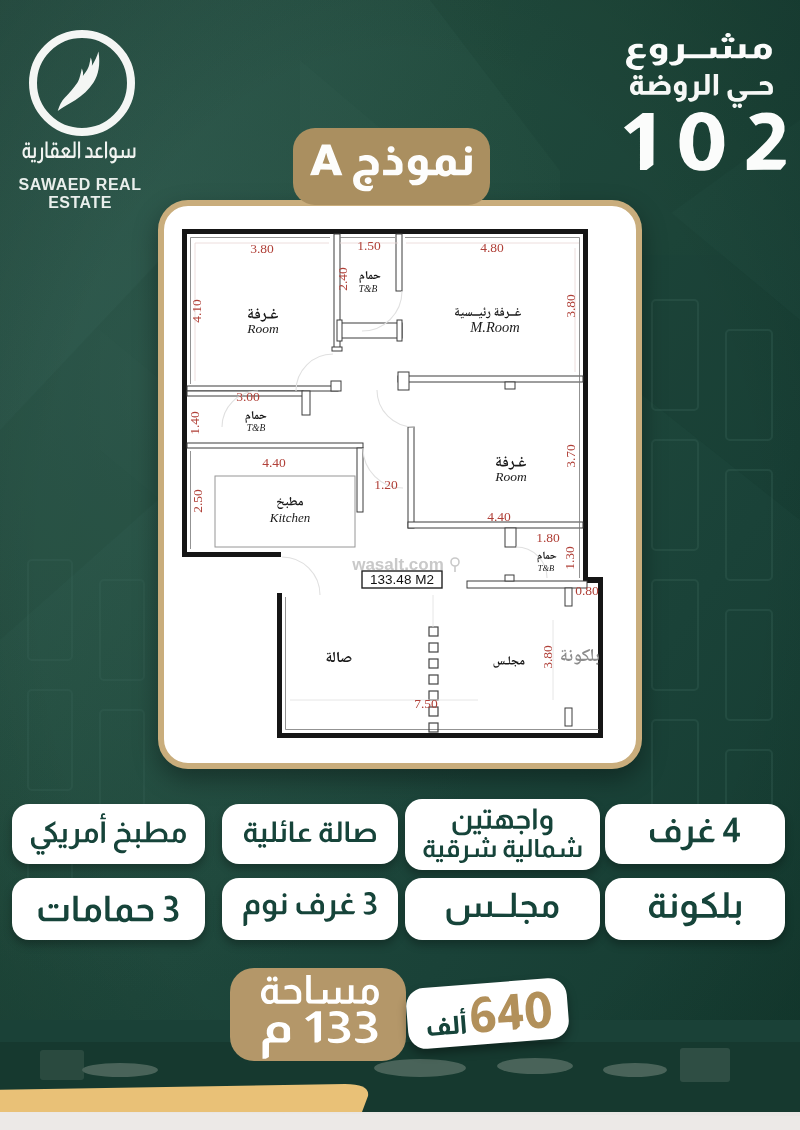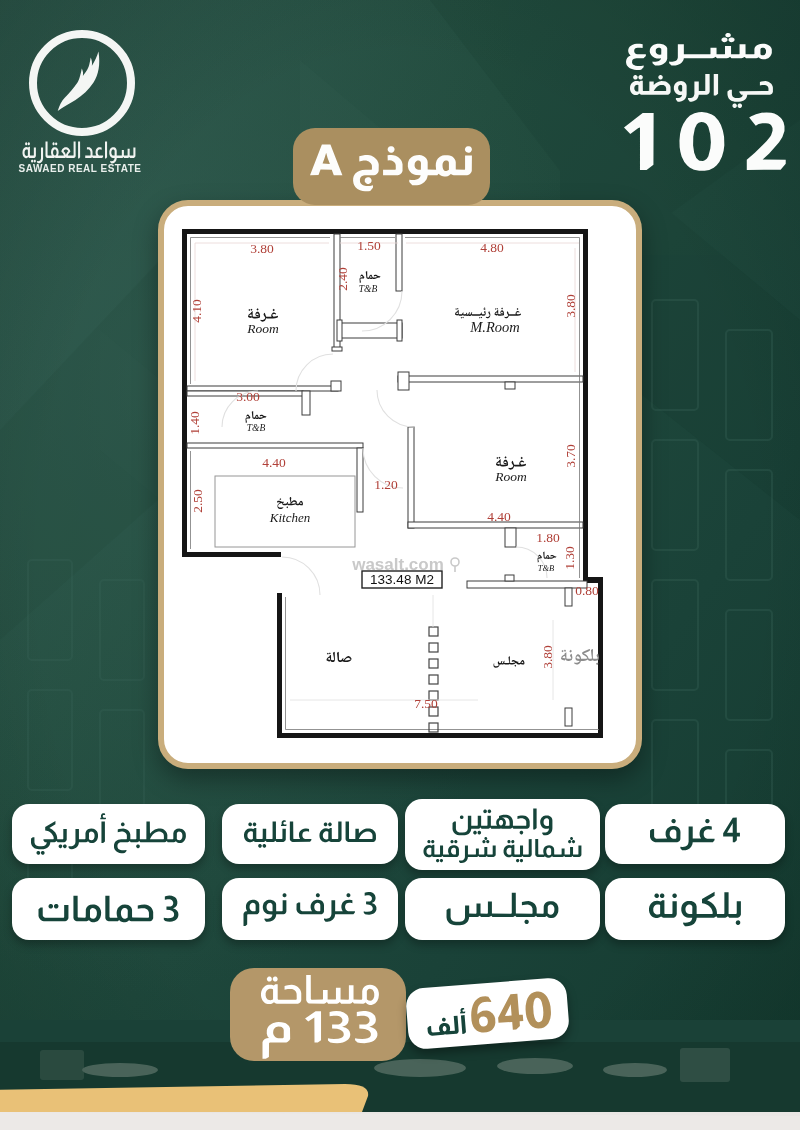--- a/index.html
+++ b/index.html
@@ -81,21 +81,21 @@
 </g>
 <g fill="#f4f6f4">
 <path d="M 47.7 101 C 49.5 95.5 51.5 91 54.5 88 C 59 83.5 63.5 78.5 67.5 72.5 C 69.5 69.5 70.9 63 71.8 58.5 C 73.1 61.5 73.3 63 72.9 66 C 75.7 62 77.8 60 79.3 54.5 C 79.9 52.3 80.3 50 80.7 47.5 C 81.9 50.5 82.3 52.5 81.9 55.8 C 84.5 51.5 87 46.5 88.5 41.5 C 90.5 55 88.5 64.5 83.5 72.5 C 79 79.5 72.5 85.5 65.5 90 C 59.5 93.8 52.5 97.5 47.7 101 Z"></path>
 </g>
 </svg>
 <svg class="abs" style="left:2px;top:141px" width="155" height="24" viewBox="0 0 155 24">
 <g>
         <path transform="translate(20.5 0.5) scale(0.1723 0.2296)" d="M69.2 79.2 67.2 80.2 65.5 82.2 64.8 84.5 65.0 87.5 67.5 90.8 69.8 91.8 72.5 91.8 74.8 90.8 76.5 89.0 77.5 86.2 77.2 83.5 76.2 81.5 74.8 80.0 71.8 79.0ZM54.0 79.2 52.0 80.2 50.5 82.0 49.5 85.0 49.8 87.2 50.8 89.2 52.2 90.8 54.5 91.8 57.2 91.8 59.5 90.8 61.2 89.0 62.2 86.8 62.0 83.2 61.2 81.8 59.0 79.8 56.5 79.0ZM119.5 25.8 107.5 25.8 107.5 71.2 106.8 75.0 105.2 78.5 103.5 80.8 101.5 82.5 98.8 84.0 92.0 85.5 83.8 85.0 83.8 89.2 88.8 95.2 96.0 95.2 99.5 94.8 103.5 93.5 107.8 91.5 113.8 86.8 116.8 82.5 117.8 80.2 119.5 72.8ZM504.0 42.8 503.8 51.5 504.8 56.5 507.5 62.2 511.2 66.5 514.0 68.5 519.2 70.8 523.5 71.5 534.5 71.8 534.0 75.0 532.5 78.5 530.2 81.2 527.0 83.5 523.5 84.8 518.0 85.5 509.0 84.8 509.0 89.0 514.0 95.2 519.0 95.5 527.5 94.5 533.2 92.5 537.8 89.8 541.5 86.2 543.8 83.0 546.0 77.2 547.0 71.5 579.5 71.5 583.5 70.0 586.2 67.5 586.8 67.5 590.2 71.5 613.0 71.5 617.0 70.0 619.8 67.5 620.5 67.8 623.8 71.5 646.0 71.5 650.0 70.2 652.8 68.0 654.8 64.8 655.5 61.5 655.5 25.8 643.5 25.8 643.5 59.5 643.0 60.8 641.8 61.5 622.0 61.2 622.0 31.5 610.0 31.5 610.0 60.0 608.2 61.5 588.5 61.2 588.5 37.2 576.5 37.2 576.5 60.0 575.5 61.2 546.8 61.2 546.8 39.8 546.0 36.5 543.5 31.8 540.2 28.5 536.8 26.5 532.2 25.0 528.2 24.5 522.8 24.8 518.2 25.8 513.5 28.0 510.5 30.2 507.0 34.5 505.0 38.8ZM523.0 35.0 525.5 34.5 529.8 35.0 532.2 36.5 534.2 39.2 534.8 40.8 534.5 61.5 526.0 61.5 523.0 60.8 520.0 59.0 516.8 54.8 515.5 49.5 516.0 43.2 518.5 38.2 520.2 36.5ZM364.0 71.5 397.8 71.5 400.8 70.5 404.2 67.5 405.5 68.2 408.0 71.5 462.8 71.5 467.8 65.5 467.8 61.5 446.5 61.5 443.8 60.8 440.8 59.0 438.0 55.8 436.5 52.2 436.0 49.0 436.2 44.5 437.2 41.0 439.2 38.0 442.2 35.8 446.2 34.5 448.8 34.2 454.0 34.5 459.5 35.5 459.2 26.0 450.2 24.5 442.5 25.0 437.2 26.5 434.2 28.0 429.5 31.8 427.0 35.0 425.2 38.8 424.0 45.8 424.2 50.8 425.0 54.2 427.0 59.0 428.8 61.2 406.5 61.2 406.5 44.5 404.8 38.2 401.5 33.0 398.5 30.0 395.2 27.8 389.8 25.5 383.5 24.5 375.8 24.8 374.0 25.2 374.0 34.5 381.0 34.2 385.5 35.2 389.5 37.5 393.0 41.8 394.2 45.0 394.8 48.5 394.8 59.2 394.5 60.2 393.0 61.5 364.0 61.5ZM2.2 37.2 1.0 40.5 0.0 45.8 0.0 51.8 1.0 57.0 3.2 62.2 5.5 65.5 9.2 69.0 13.5 71.2 18.8 72.5 23.5 72.5 28.2 71.2 34.0 68.0 37.2 70.5 40.8 71.5 68.5 71.5 71.2 70.8 74.2 68.8 76.2 66.2 77.0 64.5 77.8 61.0 77.8 25.8 65.8 25.8 65.8 59.5 64.0 61.5 44.8 61.5 43.2 60.0 43.2 23.0 37.2 23.0 33.0 26.2 27.5 24.5 22.8 24.0 15.8 25.0 11.8 26.8 7.8 29.8 5.0 32.8ZM22.0 34.5 27.0 34.5 30.8 35.5 31.2 36.0 31.2 60.8 28.8 62.0 25.0 62.8 20.8 62.5 17.0 60.8 13.5 56.8 12.0 52.0 12.0 45.8 12.8 42.8 14.0 40.2 17.8 36.2ZM193.2 4.0 191.5 5.0 189.8 7.0 189.0 9.8 189.2 12.0 191.5 15.2 193.5 16.2 197.2 16.2 199.5 15.0 201.0 13.2 201.8 11.2 201.5 8.0 200.8 6.5 197.5 4.0ZM179.0 3.8 176.8 4.8 174.8 6.8 174.0 8.5 174.0 11.8 174.8 13.5 177.2 15.8 180.0 16.5 182.0 16.2 184.0 15.2 185.5 13.8 186.5 11.5 186.5 8.8 185.5 6.5 183.8 4.8 181.5 3.8ZM35.5 3.8 33.2 4.8 31.5 6.5 30.5 9.0 30.5 11.2 31.2 13.2 33.0 15.2 35.0 16.2 38.5 16.2 40.2 15.5 42.2 13.5 43.2 10.5 43.0 8.5 41.8 6.0 40.0 4.5 38.0 3.8ZM20.2 3.8 18.0 4.8 15.8 7.2 15.2 8.8 15.2 11.5 16.2 13.8 19.0 16.0 21.2 16.5 23.5 16.2 26.0 14.8 27.5 12.8 28.0 10.8 27.8 8.2 26.8 6.2 24.8 4.5 22.8 3.8ZM479.0 0.0 479.0 74.0 485.0 74.0 491.0 69.0 490.8 0.0ZM322.5 0.0 322.5 74.0 328.5 74.0 334.5 69.0 334.2 0.0ZM133.5 0.2 133.5 61.2 134.0 64.0 135.0 66.2 137.8 69.2 140.8 71.0 143.0 71.5 181.2 71.5 188.0 70.2 190.0 71.0 194.0 71.5 247.8 71.5 249.5 70.8 251.5 69.0 252.2 69.0 253.8 70.5 256.0 71.5 299.2 71.5 303.8 69.8 306.5 67.0 307.8 64.8 308.5 61.8 308.2 0.0 296.5 0.2 296.5 59.8 294.8 61.5 263.0 61.0 264.8 57.0 267.5 53.2 272.2 48.8 276.5 46.2 278.0 43.0 274.8 36.5 273.2 34.5 268.8 30.2 265.8 28.2 261.0 26.0 257.5 25.0 252.5 24.5 244.5 25.5 241.0 26.8 234.5 30.5 230.5 34.2 228.2 37.2 225.5 43.0 227.0 46.2 230.8 48.2 236.0 53.2 239.8 59.0 240.2 61.5 205.2 61.2 208.0 56.5 209.5 50.8 209.5 43.2 208.0 37.5 204.8 32.2 200.8 28.5 196.2 26.0 189.0 24.5 182.2 25.0 178.8 26.0 175.8 27.5 171.2 31.2 168.5 35.0 166.0 41.5 165.5 48.5 167.0 56.0 170.0 61.2 147.5 61.5 145.8 60.0 145.5 59.2 145.5 0.0ZM254.8 34.8 257.5 35.5 260.5 37.0 264.2 40.5 265.2 42.0 265.0 42.8 261.8 44.8 258.0 48.5 254.5 53.2 251.8 58.8 249.2 53.8 246.2 49.5 242.0 45.0 238.5 42.8 238.2 42.0 242.2 37.5 245.0 36.0 249.5 34.8ZM186.2 34.5 191.0 35.0 192.8 36.0 195.0 38.2 197.0 42.2 197.8 47.2 197.0 53.2 194.8 57.5 192.0 60.0 190.0 61.0 187.5 61.5 183.5 60.2 180.8 58.0 178.5 54.2 177.5 50.2 177.5 45.2 179.0 40.0 181.8 36.5 184.2 35.0Z" fill="#f1f4f1" fill-rule="evenodd"></path>
       </g>
 </svg>
-<div class="abs" style="left:5px;top:163px;width:150px;text-align:center;font-size:10px;font-weight:bold;color:#e9efec;letter-spacing:0.5px;">SAWAED REAL ESTATE</div>
+<div class="abs" style="left:5px;top:176px;width:150px;text-align:center;font-size:16px;font-weight:bold;color:#e9efec;letter-spacing:0.5px;">SAWAED REAL ESTATE</div>
 
 <svg class="abs" style="left:0px;top:0px" width="800" height="200" viewBox="0 0 800 200">
 <g>
         <path transform="translate(626.0 33.0) scale(0.3957 0.3083)" d="M368.5 52.8 367.0 47.8 364.2 43.0 361.5 40.2 358.2 38.0 353.5 36.0 349.8 35.2 345.5 35.0 339.2 35.8 335.2 37.0 330.8 39.8 327.8 43.0 326.0 46.0 325.0 49.0 324.5 52.8 324.5 68.5 323.8 69.2 302.2 69.0 302.0 36.2 287.0 36.2 287.0 67.8 286.0 69.2 265.5 69.0 265.5 42.0 250.2 42.0 250.2 68.0 249.2 69.2 228.8 69.0 228.8 47.8 213.5 47.8 213.5 68.2 212.8 69.2 146.2 69.0 146.2 36.2 131.0 36.2 131.0 79.8 130.0 84.2 128.0 88.0 125.0 90.8 122.5 92.0 117.2 93.2 111.8 93.2 109.0 92.8 109.0 97.8 115.0 105.5 121.2 105.8 125.0 105.2 130.0 103.8 134.5 101.5 137.2 99.5 141.0 95.8 144.2 90.2 145.8 85.5 146.0 82.5 146.5 82.0 218.2 82.0 223.0 80.2 226.2 77.2 230.0 82.0 255.0 82.0 259.8 80.2 263.0 77.2 266.5 81.8 291.5 82.0 296.0 80.5 299.0 77.8 300.0 77.5 303.5 82.0 328.8 82.0 331.8 81.2 335.5 79.0 337.8 81.5 342.0 84.0 346.0 85.0 352.2 84.8 357.2 83.0 359.5 81.5 363.0 78.0 365.2 74.5 367.5 69.0 368.5 64.5ZM344.2 47.8 347.0 47.8 350.0 49.0 352.2 51.5 353.8 56.2 353.8 63.0 352.8 66.8 351.2 69.5 349.8 71.0 346.8 72.2 343.0 71.8 341.5 71.0 339.8 69.2 339.8 52.8 341.0 49.8 342.0 48.8ZM89.2 35.5 85.5 35.0 79.2 35.2 74.2 36.5 70.2 38.5 66.5 41.5 63.5 45.2 61.8 48.8 60.5 53.0 60.0 59.8 60.8 65.0 63.5 71.5 67.2 76.5 72.0 80.2 77.5 82.5 81.8 83.0 86.2 82.8 87.8 82.2 88.5 82.5 87.8 85.2 86.2 87.8 83.8 90.2 81.2 91.8 75.2 93.2 70.0 93.2 67.0 92.8 67.0 97.8 73.5 105.8 79.8 105.8 83.2 105.2 88.8 103.5 93.0 101.2 95.0 99.8 99.8 94.8 102.5 89.8 103.8 85.5 104.2 82.5 104.2 50.5 103.8 48.2 101.8 43.8 98.8 40.2 94.8 37.5ZM79.5 48.5 81.8 47.8 85.5 48.0 86.8 48.8 88.8 51.2 89.2 53.2 89.0 69.8 85.0 70.5 81.5 70.0 79.0 68.5 76.2 64.8 75.2 61.5 75.2 55.2 76.2 52.0ZM27.2 35.0 21.8 36.0 15.5 38.8 9.8 43.8 7.0 48.5 5.5 54.8 5.8 61.2 6.8 65.2 8.2 68.5 11.0 72.5 11.0 73.5 7.5 75.8 4.5 78.8 3.0 81.0 0.8 86.5 0.0 94.2 1.0 101.2 2.5 105.2 5.8 110.2 9.8 114.0 15.0 117.0 21.2 119.0 26.2 119.8 33.5 119.8 38.2 118.8 44.5 111.0 44.8 105.5 38.0 107.0 29.0 107.0 24.0 106.0 21.5 105.0 17.5 101.8 15.8 98.5 15.2 96.0 15.8 89.5 16.8 87.0 19.0 84.5 22.8 82.8 27.0 82.0 44.2 82.0 50.2 74.5 50.2 69.2 29.0 69.2 25.2 68.0 22.2 65.2 20.8 61.2 20.8 55.8 21.5 52.8 23.8 49.8 26.0 48.5 29.2 47.8 36.2 47.8 42.0 48.8 42.2 36.8 35.2 35.2ZM265.2 14.2 262.8 15.2 260.0 18.0 259.0 21.5 259.2 24.0 260.5 26.5 263.5 29.0 266.8 29.8 268.5 29.5 271.0 28.5 273.2 26.2 274.5 23.0 274.2 20.0 273.5 18.0 270.8 15.2 268.2 14.2ZM247.5 14.2 245.0 15.2 242.2 18.0 241.2 21.0 241.5 24.2 242.5 26.2 245.8 29.0 249.2 29.8 251.0 29.5 253.2 28.5 255.5 26.2 256.5 24.0 256.5 20.0 255.2 17.2 253.0 15.2 250.5 14.2ZM256.0 0.2 254.2 1.0 252.0 3.2 251.0 5.8 251.0 8.5 251.8 10.5 253.8 12.8 256.5 14.0 259.2 14.0 261.2 13.2 263.8 11.0 264.8 8.8 264.8 5.5 263.5 2.8 261.5 1.0 258.0 0.0Z" fill="#fbfcfb" fill-rule="evenodd"></path>
       </g>
 <g>
         <path transform="translate(630.0 74.0) scale(0.2890 0.2906)" d="M378.2 101.5 375.5 102.8 373.5 104.8 372.2 108.2 372.5 111.5 374.2 114.5 376.2 116.0 378.2 116.8 381.8 116.8 384.8 115.2 386.8 113.0 387.8 109.5 387.5 107.2 386.0 104.2 384.0 102.5 381.8 101.5ZM360.2 101.5 357.2 103.0 355.5 105.0 354.5 107.5 354.5 111.0 355.2 113.0 357.5 115.5 360.2 116.8 363.8 116.8 366.5 115.5 368.5 113.5 369.8 110.5 369.8 107.8 368.5 104.8 365.8 102.2 363.8 101.5ZM493.8 42.8 491.5 37.5 488.8 33.8 484.2 29.8 478.8 26.8 473.0 25.0 469.0 24.5 461.5 24.8 454.5 26.0 449.5 27.5 449.5 39.5 457.0 37.8 466.0 37.5 470.5 38.8 473.8 40.5 476.8 43.2 479.0 48.0 479.2 57.5 478.2 58.8 378.5 59.0 378.8 63.8 385.0 71.5 390.2 71.8 389.0 75.5 387.8 77.5 385.2 80.0 382.8 81.2 377.8 82.5 368.8 82.8 364.2 82.2 360.0 81.0 355.8 78.0 353.8 74.5 352.5 69.2 352.5 54.2 345.0 54.2 337.2 60.5 337.2 69.8 337.8 74.2 339.5 80.0 342.2 84.8 347.0 89.5 352.0 92.5 356.8 94.2 362.0 95.2 376.5 95.5 384.0 94.8 389.2 93.2 393.5 91.2 399.5 86.5 402.0 83.2 403.8 79.8 405.2 74.8 405.5 72.0 406.0 71.5 484.0 71.5 486.8 70.8 489.8 69.0 492.0 66.8 494.0 63.0 494.5 60.8 494.5 47.0ZM180.8 25.0 177.0 24.5 171.0 24.8 166.5 25.8 162.8 27.5 159.5 29.8 156.0 33.5 154.0 36.8 152.2 41.8 151.8 44.8 151.8 51.2 152.2 54.0 154.5 60.0 158.0 65.0 161.0 68.0 166.8 71.2 170.2 72.2 173.5 72.5 177.8 72.2 179.2 71.8 180.0 72.5 179.2 75.0 177.2 78.0 175.0 80.0 172.2 81.5 167.0 82.8 161.5 82.8 158.8 82.2 158.8 87.5 165.0 95.2 171.5 95.2 178.5 93.8 183.8 91.2 187.8 88.2 191.0 84.8 193.8 80.0 195.0 76.5 196.0 70.0 196.0 41.8 195.5 38.2 193.5 33.5 190.0 29.5 184.8 26.2ZM171.8 37.8 173.5 37.2 177.2 37.5 179.2 39.0 180.5 41.0 180.5 59.2 175.0 60.0 172.0 59.0 169.0 56.2 167.2 52.8 166.8 50.5 166.8 45.2 167.2 43.0 168.5 40.5ZM0.2 44.0 0.0 51.5 0.5 55.0 1.8 59.2 3.5 62.8 6.8 67.0 9.0 69.0 13.0 71.2 16.5 72.2 20.8 72.5 24.8 72.0 28.5 70.5 32.2 67.5 35.0 69.8 39.8 71.5 130.0 71.5 132.2 71.0 134.8 69.8 138.0 66.8 139.8 63.8 140.5 60.2 140.2 45.0 139.0 40.5 137.2 37.0 135.0 34.0 129.2 29.0 123.8 26.2 118.2 24.8 108.2 24.5 99.2 26.5 90.2 31.0 86.0 34.2 82.2 38.0 82.0 25.8 67.0 25.8 66.8 58.8 45.2 58.8 44.5 58.0 44.2 23.0 36.8 23.0 33.8 25.5 32.2 26.0 27.5 24.5 22.8 24.0 17.8 24.5 13.8 25.8 8.5 29.0 4.2 33.8 1.5 39.0ZM125.0 47.8 125.2 58.0 124.5 58.8 82.0 58.5 88.0 49.8 93.5 44.2 98.8 40.5 104.0 38.2 107.5 37.5 113.2 37.5 116.2 38.2 120.0 40.2 123.0 43.2ZM22.0 37.5 25.2 37.2 28.5 37.8 29.0 38.2 28.8 59.8 23.8 60.2 20.0 59.0 17.5 56.8 15.5 53.0 15.0 50.8 15.0 46.5 16.0 42.8 18.2 39.5ZM107.2 3.8 104.2 3.8 101.2 5.0 99.2 7.0 98.0 10.0 98.0 12.8 98.8 15.0 100.8 17.5 103.8 19.0 105.8 19.2 109.8 18.0 112.2 15.5 113.2 13.2 113.2 9.5 112.2 7.2 110.0 5.0ZM35.0 3.8 32.2 5.0 30.2 7.0 29.0 10.0 29.0 12.8 30.0 15.5 32.5 18.0 35.0 19.0 38.5 19.0 41.2 17.8 43.2 15.5 44.2 13.0 44.2 9.8 43.2 7.2 41.0 5.0 38.0 3.8ZM17.2 3.8 14.2 5.0 12.2 7.0 11.0 10.0 11.0 12.8 12.2 15.8 14.5 18.0 17.0 19.0 20.5 19.0 23.2 17.8 25.0 16.0 26.2 13.5 26.5 10.5 25.8 8.0 22.8 4.8 20.2 3.8ZM304.8 0.0 289.8 0.0 289.8 74.0 297.2 74.0 304.8 68.0ZM275.5 0.0 260.5 0.0 260.5 57.8 259.5 58.8 238.0 58.5 238.0 25.8 222.8 25.8 222.8 67.8 222.2 71.5 221.2 74.8 219.8 77.2 217.2 79.8 214.2 81.5 209.0 82.8 203.5 82.8 200.5 82.2 200.5 87.2 207.0 95.2 212.8 95.2 219.5 94.0 225.2 91.5 228.2 89.5 231.5 86.5 234.8 82.0 237.0 76.5 238.0 71.5 265.0 71.5 270.0 69.8 273.8 66.0 275.2 62.8 275.8 59.8Z" fill="#f6f8f6" fill-rule="evenodd"></path>
       </g>
 <g>
         <path transform="translate(624.0 112.0) scale(0.8975 0.7951)" d="M33.0 1.2 20.8 1.2 0.0 19.5 7.0 27.8 16.0 20.2 17.8 19.5 17.8 72.8 25.2 72.8 32.8 66.5ZM147.0 2.8 141.8 5.2 139.5 7.0 146.8 17.2 150.0 15.2 154.2 14.0 158.2 14.0 160.8 14.5 162.8 15.5 164.2 17.0 165.5 20.0 165.5 23.5 164.0 28.8 162.8 31.2 159.0 36.5 145.8 51.2 136.8 60.0 136.8 72.8 174.5 72.5 180.2 65.0 180.2 60.0 154.5 59.8 161.8 52.2 172.8 38.0 176.5 31.5 178.8 23.8 178.8 17.8 177.8 13.0 175.8 8.8 174.2 6.8 171.2 4.0 167.5 2.0 164.0 1.0 158.8 0.5 153.2 1.0ZM86.8 0.0 83.2 0.2 78.5 1.5 73.5 4.5 69.8 8.5 66.0 15.0 64.0 20.5 62.5 27.5 61.8 36.2 62.0 44.2 62.8 50.0 64.2 56.0 67.2 62.8 70.5 67.2 73.5 70.0 78.0 72.5 83.8 74.0 89.8 74.0 95.0 72.8 100.0 70.0 103.0 67.2 106.2 62.8 109.2 56.0 111.0 48.8 111.8 41.8 111.5 31.2 110.2 23.5 108.0 16.2 105.2 10.8 101.0 5.5 97.8 3.0 92.5 0.8ZM86.0 12.5 88.5 12.8 90.5 13.8 92.2 15.5 94.0 18.8 96.0 27.8 96.8 38.2 96.2 46.0 94.0 55.5 92.2 58.8 90.0 60.8 88.0 61.5 84.2 61.2 83.2 60.8 80.5 57.8 78.2 51.2 77.0 42.0 77.2 30.8 79.0 20.5 81.2 15.5 83.2 13.5Z" fill="#fbfcfb" fill-rule="evenodd"></path>

